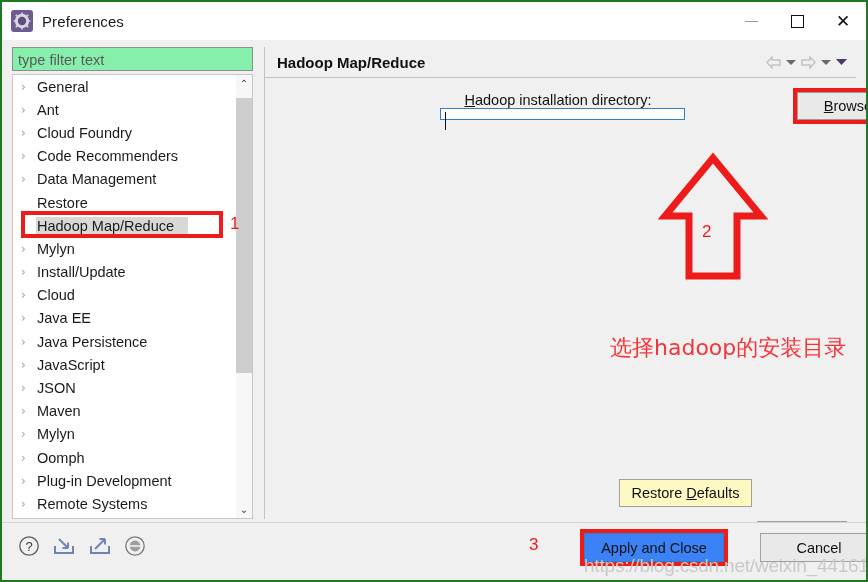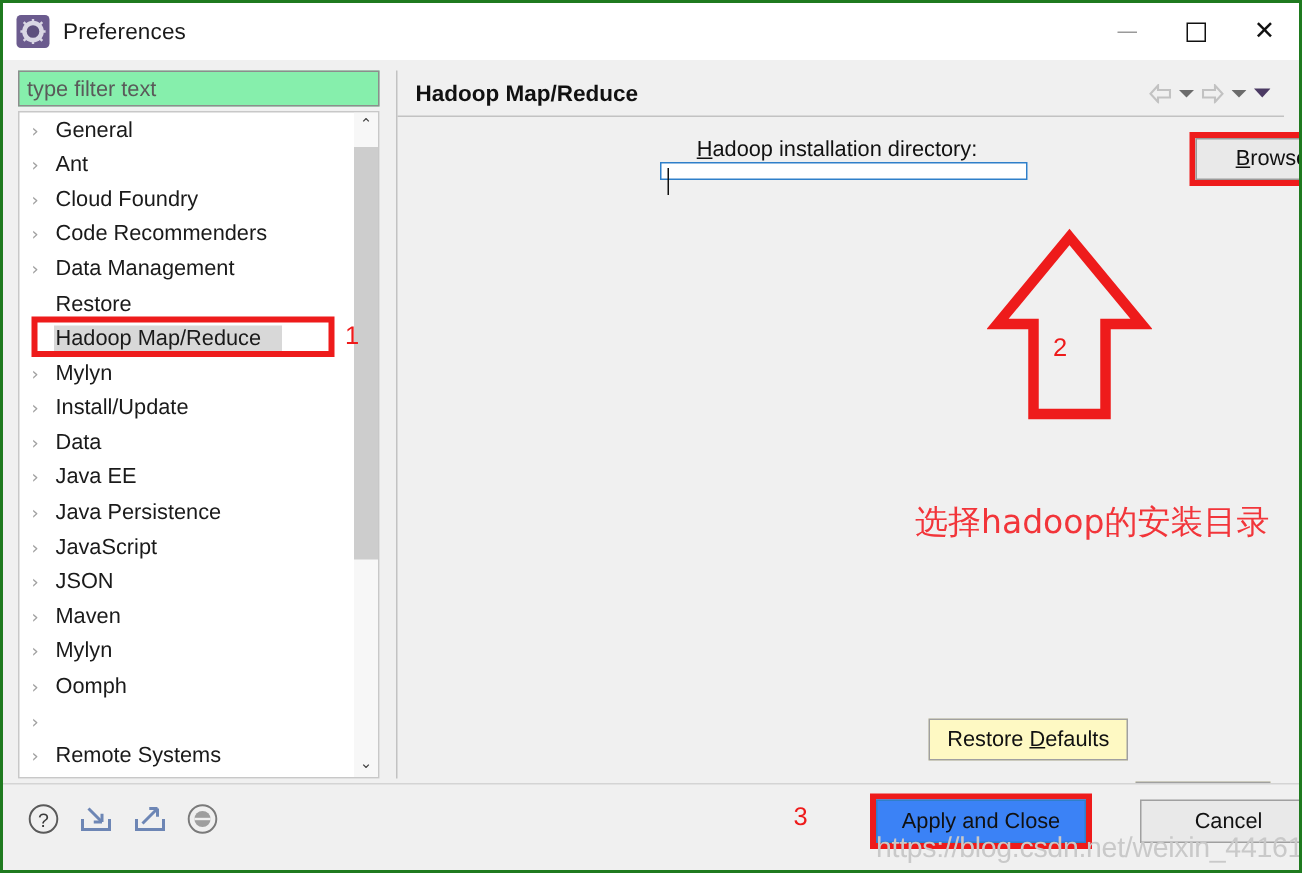--- a/index.html
+++ b/index.html
@@ -320,21 +320,21 @@
         <div class="tnode">
           <span class="arw">›</span>
           <span class="lbl">Mylyn</span>
         </div>
         <div class="tnode">
           <span class="arw">›</span>
           <span class="lbl">Install/Update</span>
         </div>
         <div class="tnode">
           <span class="arw">›</span>
-          <span class="lbl">Data</span>
+          <span class="lbl">Cloud</span>
         </div>
         <div class="tnode">
           <span class="arw">›</span>
           <span class="lbl">Java EE</span>
         </div>
         <div class="tnode">
           <span class="arw">›</span>
           <span class="lbl">Java Persistence</span>
         </div>
         <div class="tnode">
@@ -352,20 +352,21 @@
         <div class="tnode">
           <span class="arw">›</span>
           <span class="lbl">Mylyn</span>
         </div>
         <div class="tnode">
           <span class="arw">›</span>
           <span class="lbl">Oomph</span>
         </div>
         <div class="tnode">
           <span class="arw">›</span>
+          <span class="lbl">Plug-in Development</span>
         </div>
         <div class="tnode">
           <span class="arw">›</span>
           <span class="lbl">Remote Systems</span>
         </div>
       </div>
 
     <div id="tscroll">
       <div class="arwbtn">⌃</div>
       <div id="tthumb"></div>

